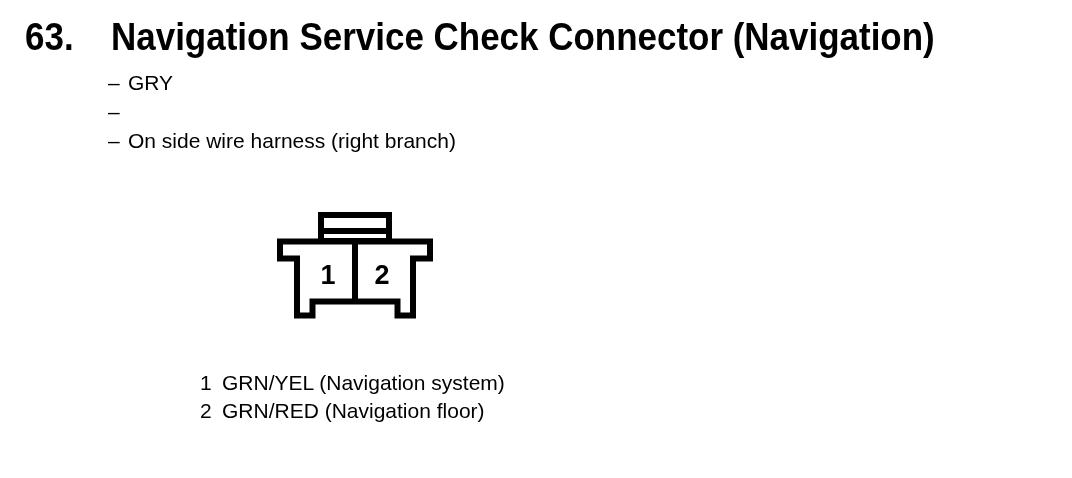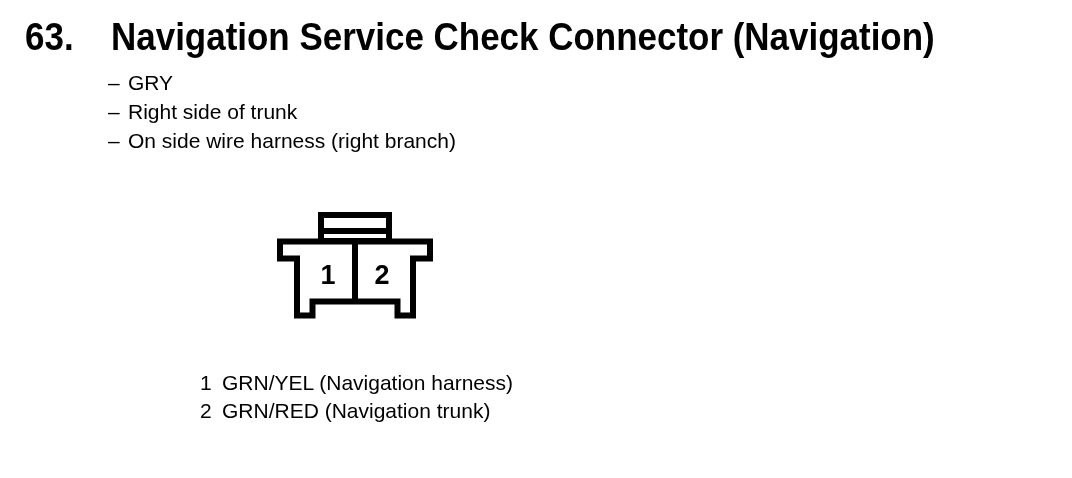--- a/index.html
+++ b/index.html
@@ -83,21 +83,20 @@
 
   <h1 class="page-title">Navigation Service Check Connector (Navigation)</h1>
 
   <ul class="details">
     <li>
       <span class="dash">–</span>
       <span>GRY</span>
     </li>
     <li>
       <span class="dash">–</span>
-      <span>Right side of trunk</span>
     </li>
     <li>
       <span class="dash">–</span>
       <span>On side wire harness (right branch)</span>
     </li>
   </ul>
 
   <figure class="connector-figure">
     <svg viewBox="255 205 200 125" xmlns="http://www.w3.org/2000/svg">
       <g stroke="#000000" stroke-width="6" fill="none" stroke-linecap="butt" stroke-linejoin="miter">
@@ -110,21 +109,21 @@
         <line x1="355" y1="241.5" x2="355" y2="301.5"></line>
       </g>
       <text class="cavity-label" x="328" y="284" text-anchor="middle" fill="#000000">1</text>
       <text class="cavity-label" x="382" y="284" text-anchor="middle" fill="#000000">2</text>
     </svg>
   </figure>
 
   <ol class="pin-list">
     <li>
       <span class="pin-num">1</span>
-      <span>GRN/YEL (Navigation harness)</span>
+      <span>GRN/YEL (Navigation system)</span>
     </li>
     <li>
       <span class="pin-num">2</span>
-      <span>GRN/RED (Navigation trunk)</span>
+      <span>GRN/RED (Navigation floor)</span>
     </li>
   </ol>
 
 </main>
 
 </body></html>

